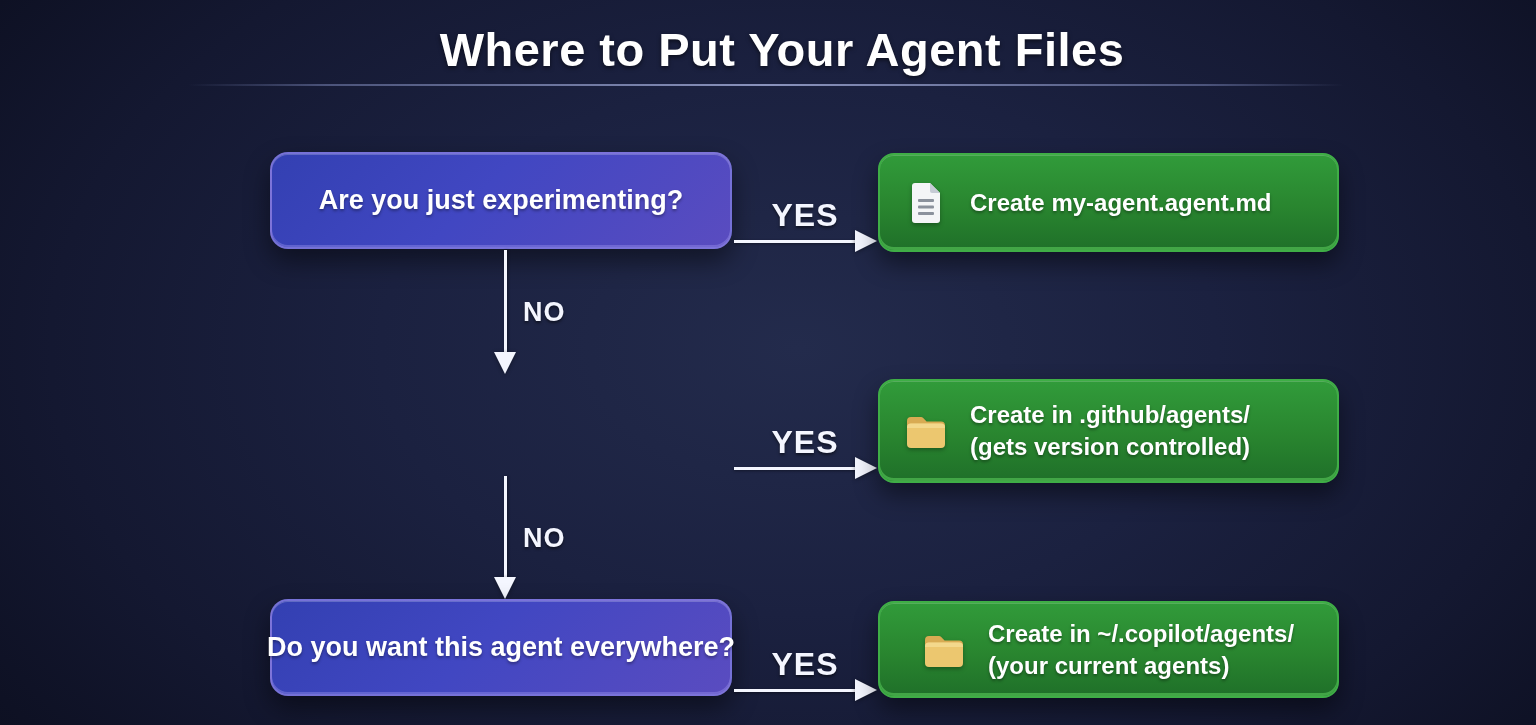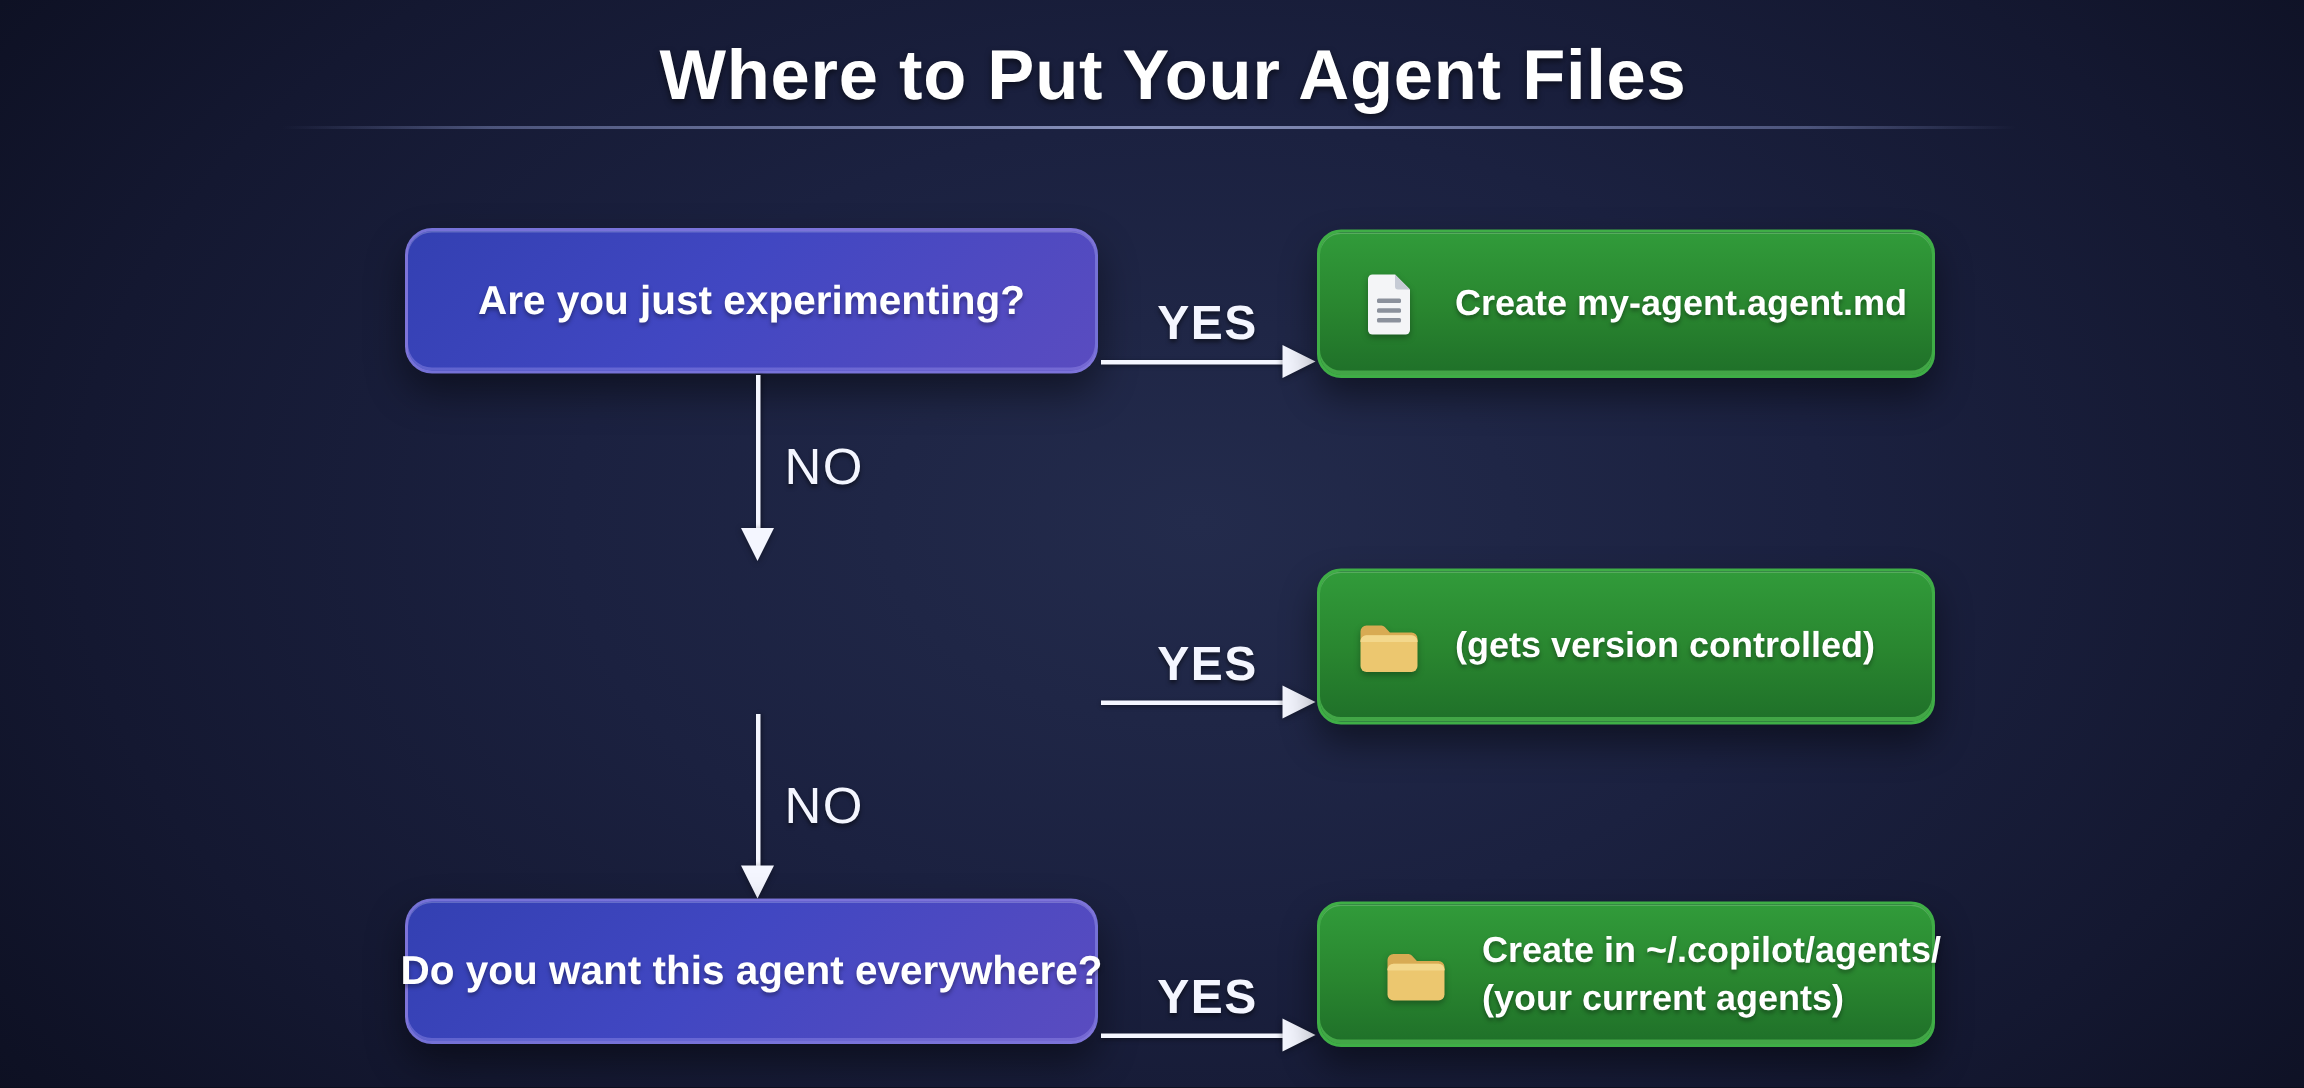--- a/index.html
+++ b/index.html
@@ -69,21 +69,21 @@
     font-size: 27px;
     font-weight: bold;
     text-shadow: 0 2px 3px rgba(0,0,0,0.35);
     white-space: nowrap;
   }
 
   
   .r-box {
     position: absolute;
     left: 878px;
-    width: 412px;
+    width: 461px;
     border-radius: 16px;
     background: linear-gradient(180deg, #319b3a 0%, #29852f 55%, #1f7029 100%);
     border: 2px solid #3fae46;
     box-shadow:
       0 12px 24px rgba(0,0,0,0.45),
       inset 0 1px 0 rgba(255,255,255,0.18),
       inset 0 -3px 0 rgba(95,210,95,0.55);
     display: flex;
     align-items: center;
     padding-left: 22px;
@@ -162,22 +162,22 @@
     border-top: 22px solid #f4f6ff;
     border-left: 11.5px solid transparent;
     border-right: 11.5px solid transparent;
     filter: drop-shadow(0 1px 2px rgba(0,0,0,0.4));
   }
   .no-label {
     position: absolute;
     left: 19px; top: 50%;
     transform: translateY(-50%);
     color: #f4f6ff;
-    font-size: 34px;
-    font-weight: normal;
+    font-size: 27px;
+    font-weight: bold;
     letter-spacing: 1px;
     text-shadow: 0 2px 3px rgba(0,0,0,0.5);
   }
 </style>
 </head>
 <body>
 
 <div class="canvas">
 
   <h1 class="page-title">Where to Put Your Agent Files</h1>
@@ -221,20 +221,21 @@
       </div>
   </div>
 
   <div class="r-box row2">
     <svg class="r-icon" viewBox="0 0 48 48" aria-hidden="true">
       <path d="M5 14 a4 4 0 0 1 4 -4 h10 a3 3 0 0 1 2.2 1 l3.4 3.6 H39 a4 4 0 0 1 4 4 v2 H5 Z" fill="#d8ab53"></path>
       <rect x="5" y="16.5" width="38" height="24.5" rx="4" fill="#ecc76f"></rect>
       <path d="M5 20.5 a4 4 0 0 1 4 -4 h30 a4 4 0 0 1 4 4 v0.5 H5 Z" fill="#f4da92" opacity="0.85"></path>
     </svg>
     <div class="r-text">
+      <div>Create in .github/agents/</div>
       <div>(gets version controlled)</div>
     </div>
   </div>
 
   <div class="no-arrow gap2">
     <div class="v-line"></div>
     <span class="v-head"></span>
     <span class="no-label">NO</span>
   </div>
 

